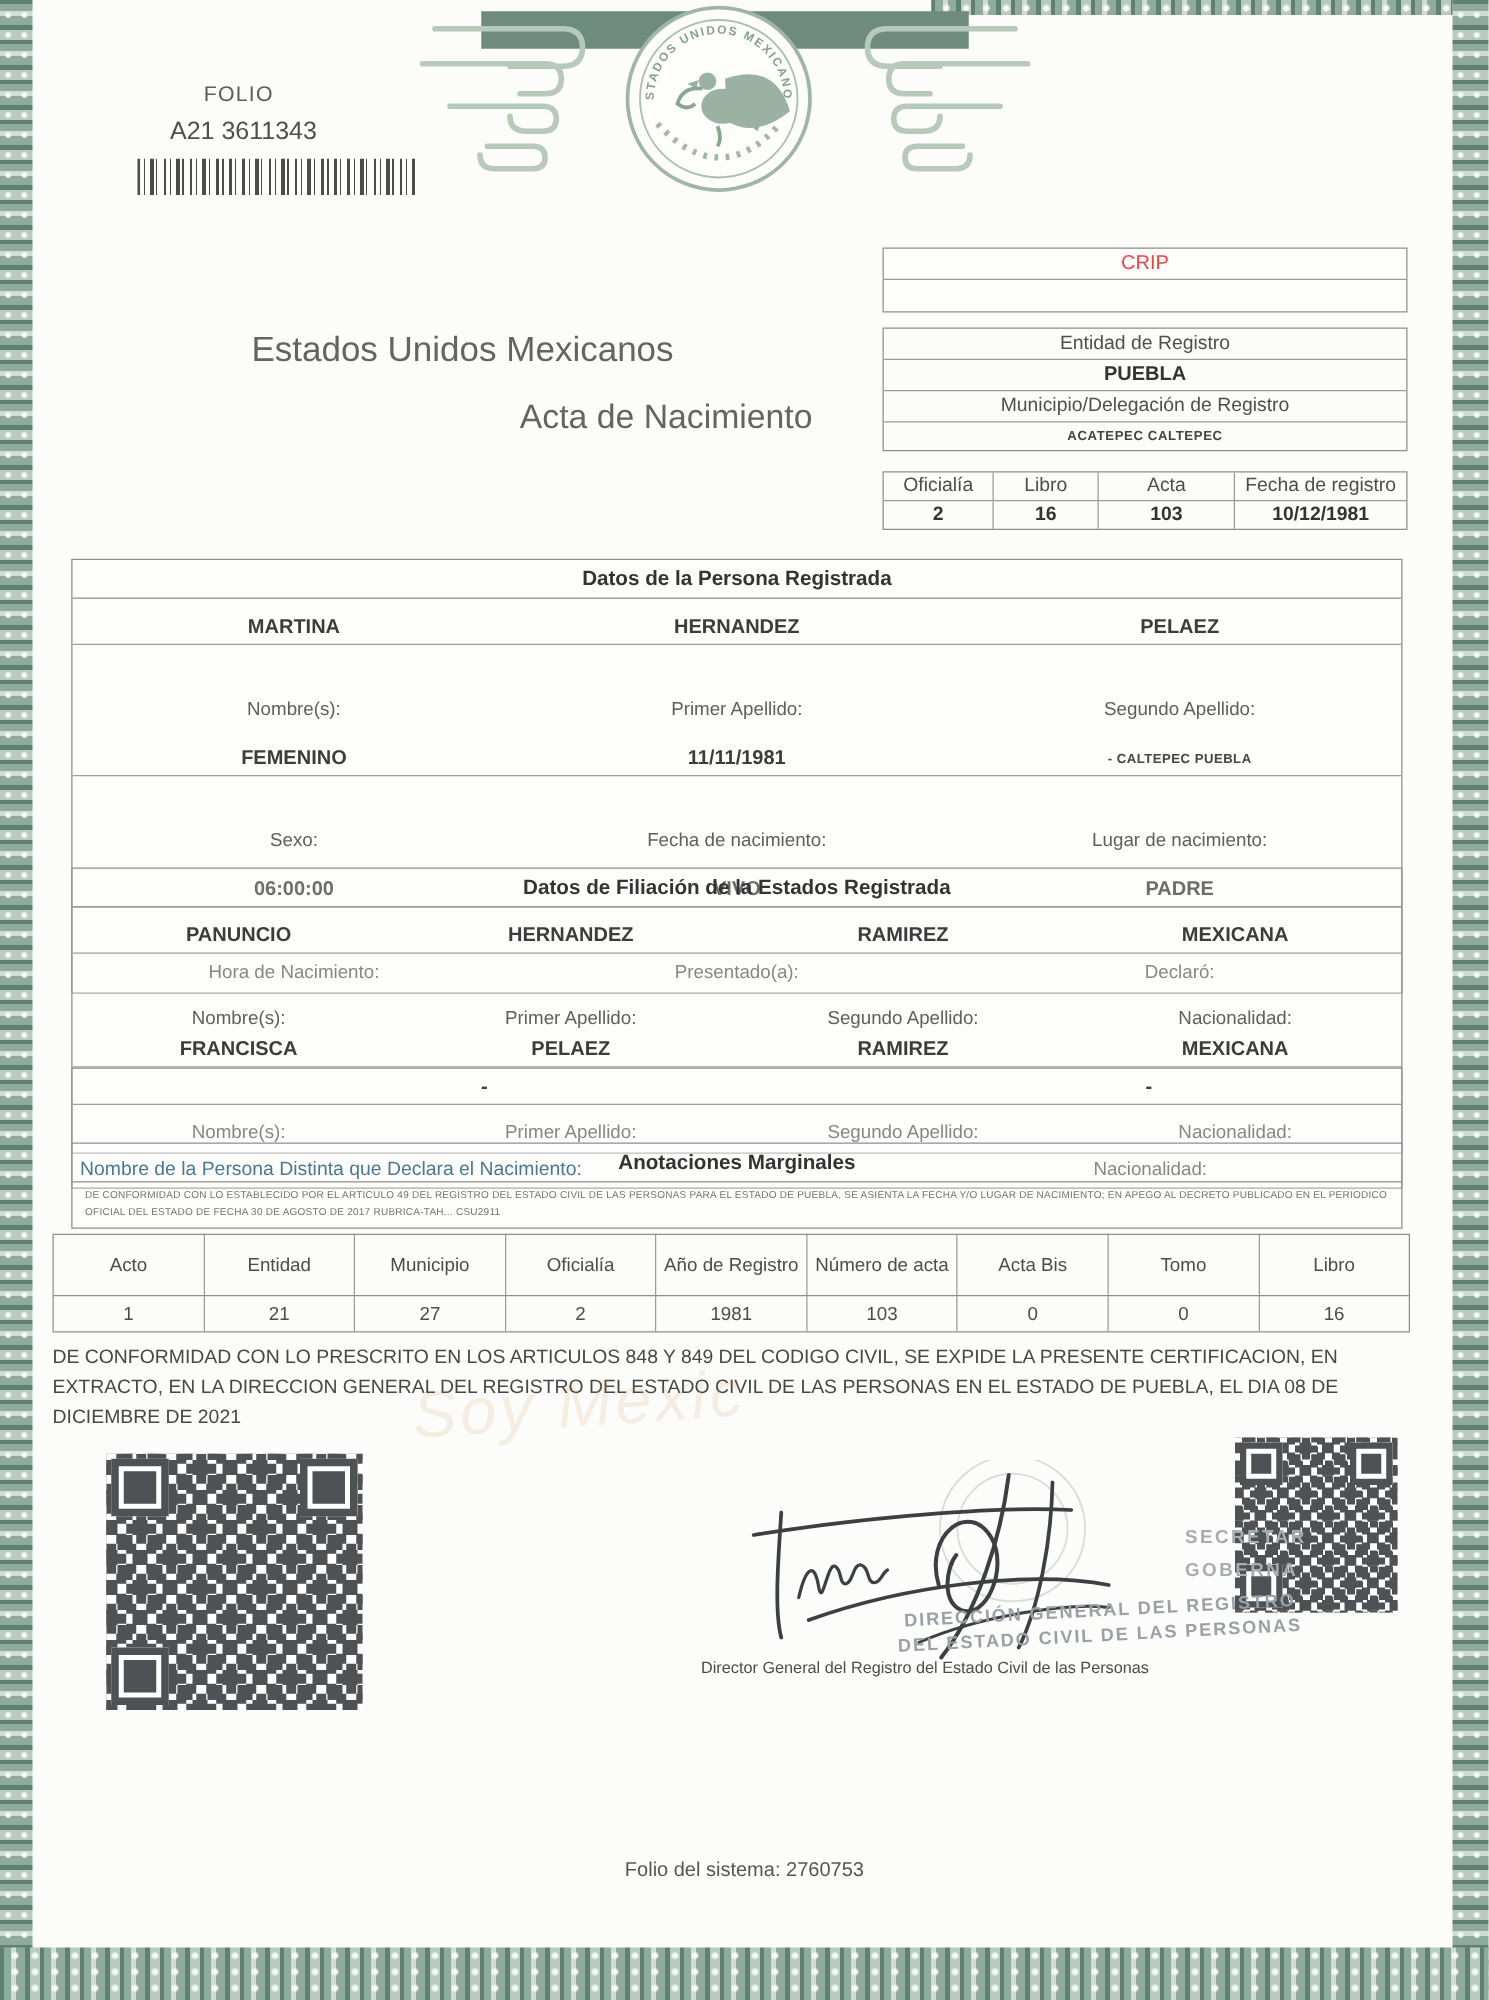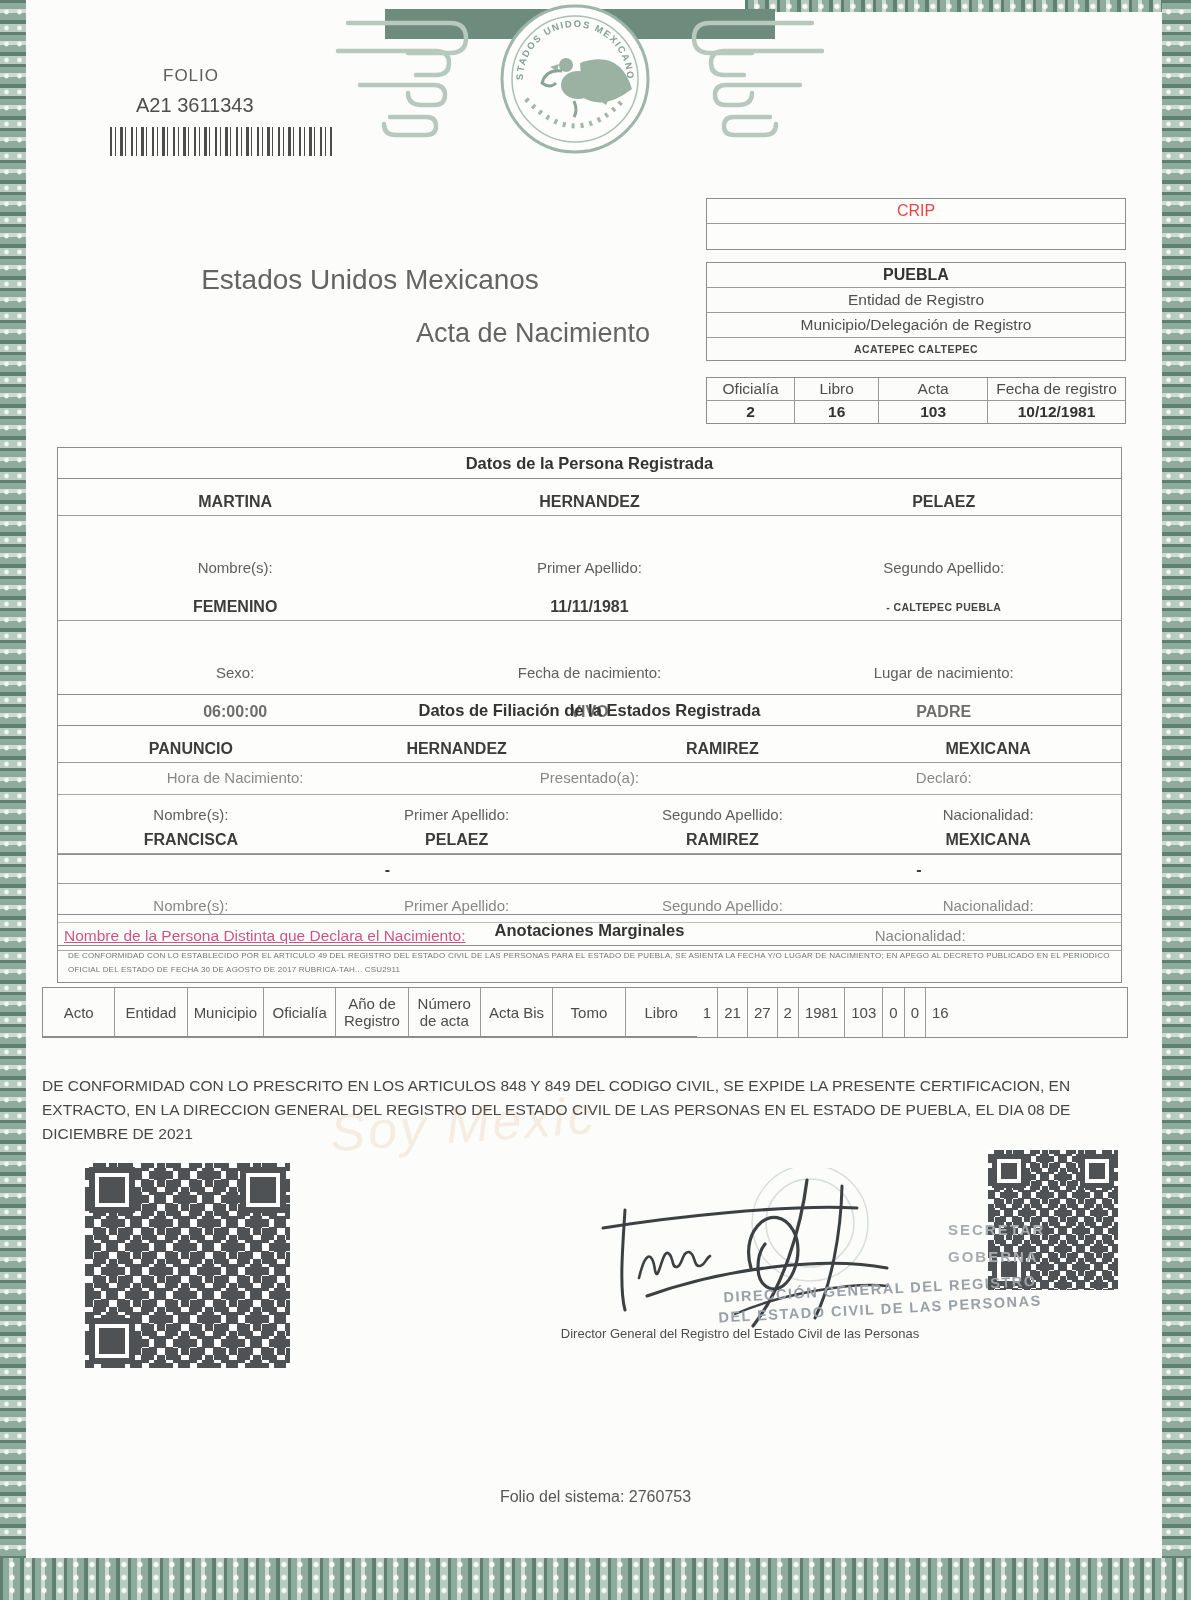--- a/index.html
+++ b/index.html
@@ -51,25 +51,25 @@
   .sec-header{font-weight:bold;font-size:16.5px;text-align:center;color:#333;
               padding:6px 0 5px;border-bottom:1px solid #8d8d8d;}
   .grp{margin-top:14px;}
   .vals{display:flex;align-items:flex-end;border-bottom:1px solid #9e9e9e;padding-bottom:4px;}
   .labs{display:flex;padding-top:3px;padding-bottom:8px;margin-top:40px;}
   .c3{width:33.33%;text-align:center;} .c4{width:25%;text-align:center;}
   .val{font-weight:bold;font-size:16px;color:#3c3c3c;}
   .val-sm{font-weight:bold;font-size:10.5px;color:#444;letter-spacing:.4px;padding-bottom:3px;}
   .lab{font-size:15px;color:#5e5e5e;}
   .dcl-left{width:62%;} .dcl-right{width:38%;text-align:center;}
-  .dcl-lab-left{width:62%;text-align:left;padding-left:6px;font-size:15.5px;color:#be185d;text-decoration:underline;}
+  .dcl-lab-left{width:62%;text-align:left;padding-left:6px;font-size:15.5px;color:#0c4a6e;}
   .fineprint{font-size:8px;color:#70756f;line-height:1.7;padding:3px 10px 6px;letter-spacing:.2px;}
 
   
-  .ata{position:absolute;left:42px;top:987px;width:1084px;border:1px solid #8d8d8d;display:flex;flex-direction:row;}
+  .ata{position:absolute;left:42px;top:987px;width:1084px;border:1px solid #8d8d8d;display:flex;flex-direction:column;}
   .ata-row{display:flex;}
   .ata-row.head{border-bottom:1px solid #8d8d8d;}
   .ata-cell{flex:1;display:flex;align-items:center;justify-content:center;text-align:center;
             font-size:15px;color:#4c4c4c;border-left:1px solid #9a9a9a;padding:3px 6px;min-height:42px;}
   .ata-row.vals1 .ata-cell{min-height:22px;}
   .ata-cell:first-child{border-left:none;}
 
   .cert{position:absolute;left:42px;top:1074px;width:1108px;font-size:15.5px;line-height:1.55;color:#474747;}
 
   
@@ -146,22 +146,22 @@
 
   <div class="title1">Estados Unidos Mexicanos</div>
   <div class="title2">Acta de Nacimiento</div>
 
   <div class="crip-box">
     <div class="crip-label">CRIP</div>
     <div class="crip-empty"></div>
   </div>
 
   <div class="ent-box">
+    <div class="ent-row">Entidad de Registro</div>
     <div class="ent-row ent-val">PUEBLA</div>
-    <div class="ent-row">Entidad de Registro</div>
     <div class="ent-row">Municipio/Delegación de Registro</div>
     <div class="ent-row ent-val-sm">ACATEPEC CALTEPEC</div>
   </div>
 
   <div class="ofic">
     <div class="orow head">
       <div class="ocell oc1">Oficialía</div>
       <div class="ocell oc2">Libro</div>
       <div class="ocell oc3">Acta</div>
       <div class="ocell oc4">Fecha de registro</div>

